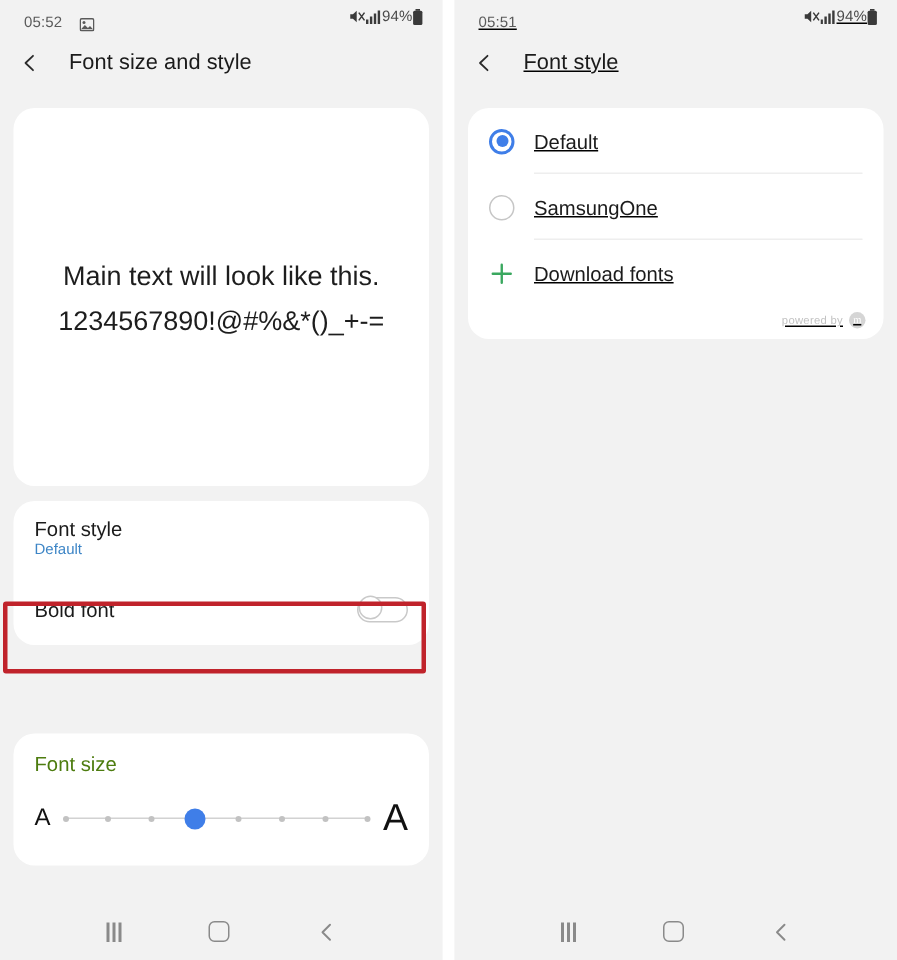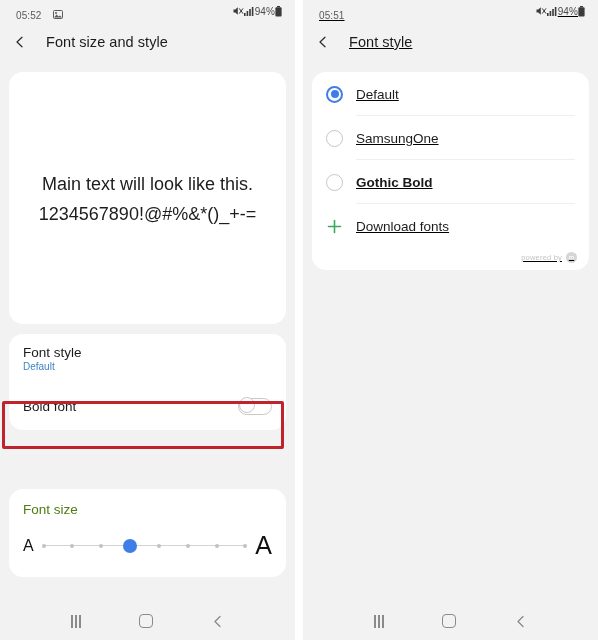--- a/index.html
+++ b/index.html
@@ -38,21 +38,21 @@
     flex: 0 0 22px;
     display: flex;
     align-items: center;
     justify-content: space-between;
     padding: 0 13px 0 16px;
     background: #f2f2f2;
     box-sizing: border-box;
   }
   .status-left {
     display: flex;
-    align-items: flex-start;
+    align-items: flex-end;
     gap: 11px;
     margin-top: 8px;
   }
   .status-time {
     font-size: 10px;
     color: #5a5a5a;
     letter-spacing: 0.1px;
   }
   .status-right {
     display: flex;
@@ -498,25 +498,20 @@
               <div class="radio selected"></div>
               <span class="list-label">Default</span>
               <div class="divider"></div>
             </div>
             <div class="list-item">
               <div class="radio"></div>
               <span class="list-label">SamsungOne</span>
               <div class="divider"></div>
             </div>
             <div class="list-item">
-              <div class="radio"></div>
-              <span class="list-label bold">Gothic Bold</span>
-              <div class="divider"></div>
-            </div>
-            <div class="list-item">
               <svg class="plus-icon" viewBox="0 0 17 17">
                 <path d="M8.5 2.5 V14.5 M2.5 8.5 H14.5" stroke="#3aa85f" stroke-width="1.6" stroke-linecap="round" fill="none"></path>
               </svg>
               <span class="list-label">Download fonts</span>
             </div>
           </div>
         <div class="powered">
           <span class="powered-text">powered by</span>
           <span class="powered-logo">
             <span>m</span>

